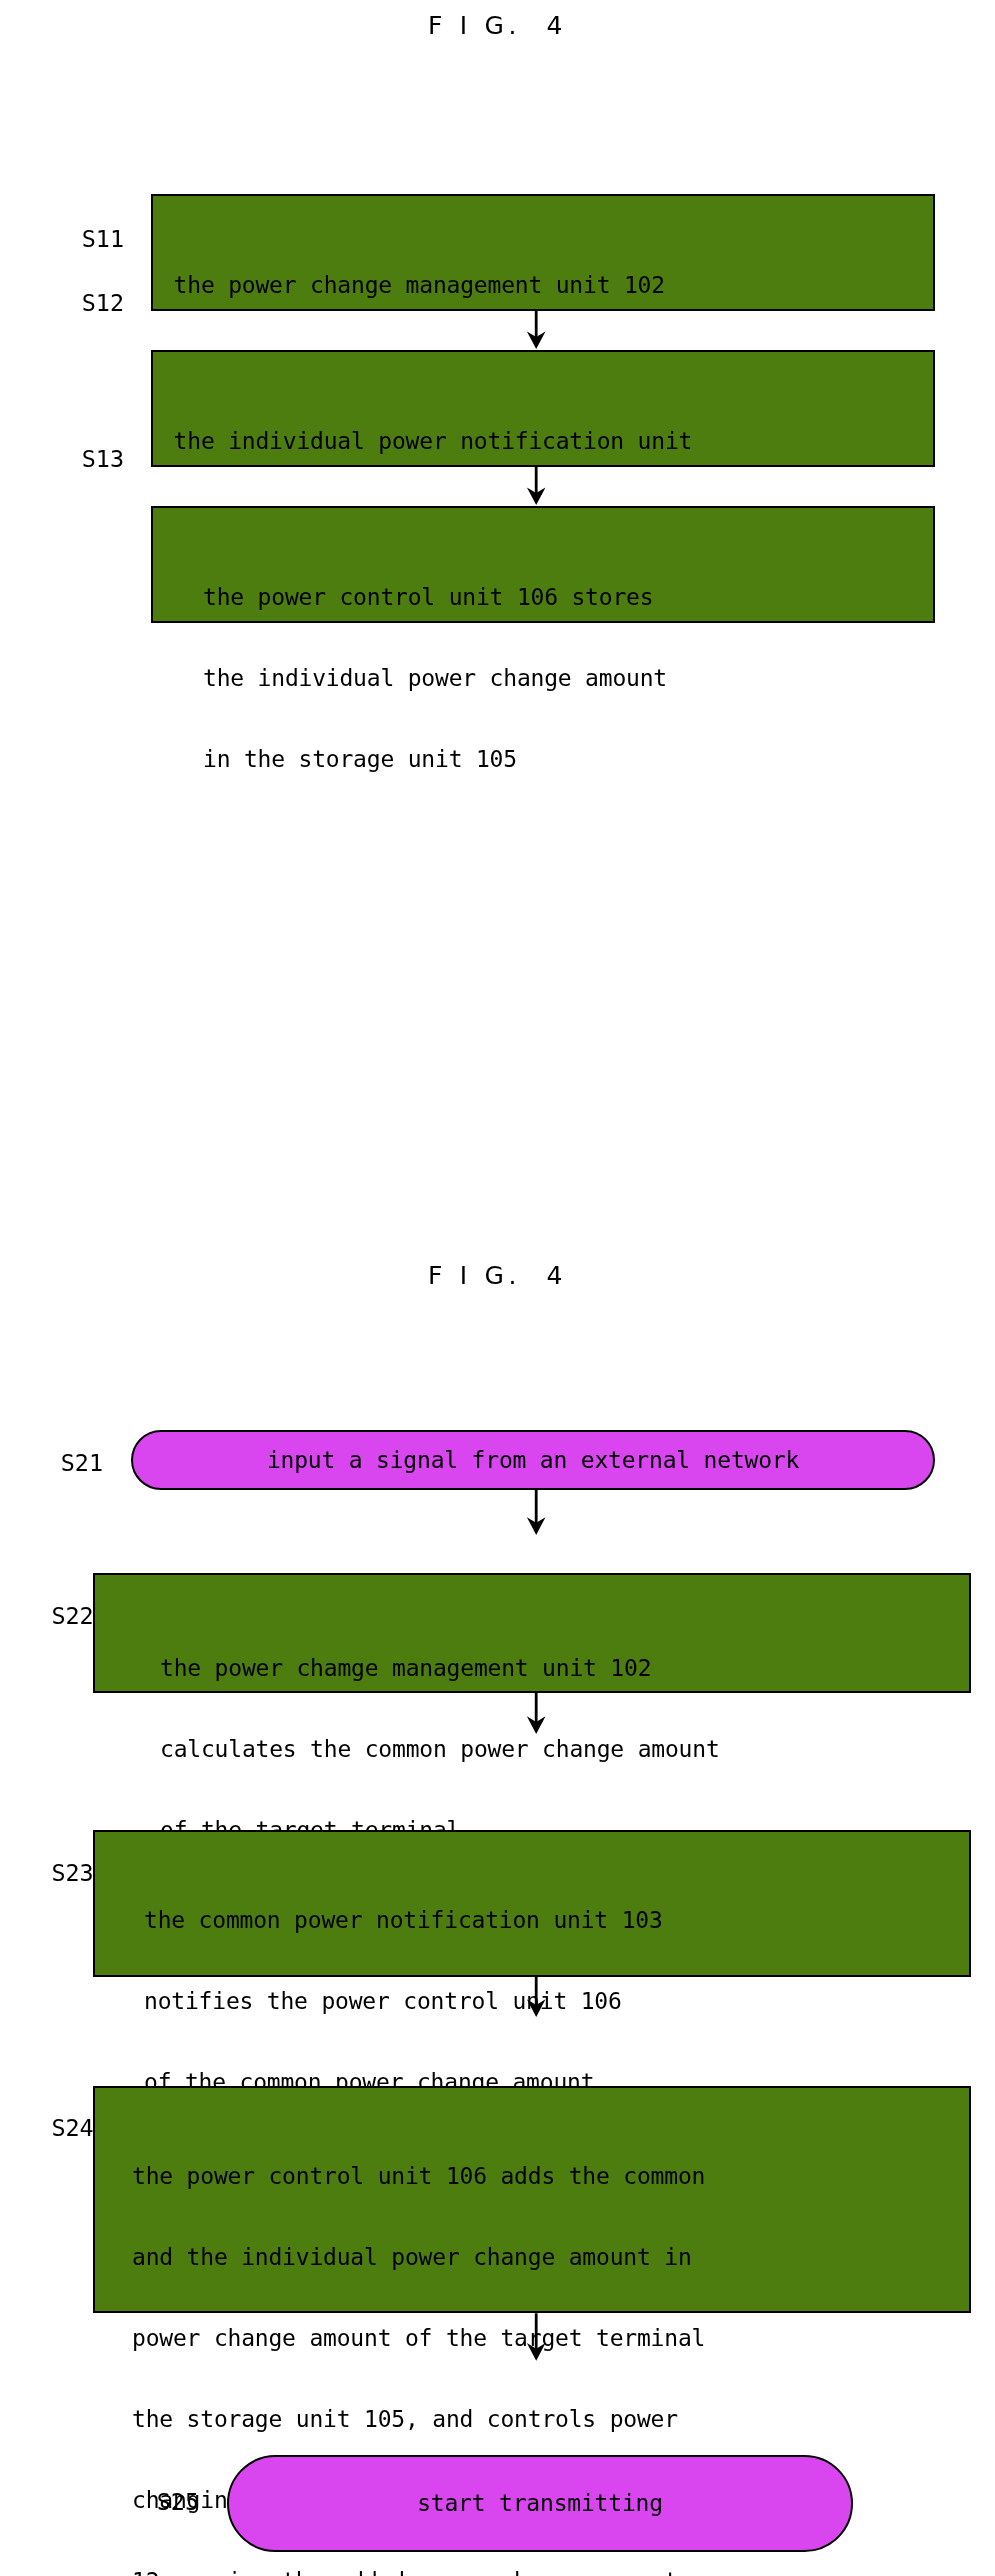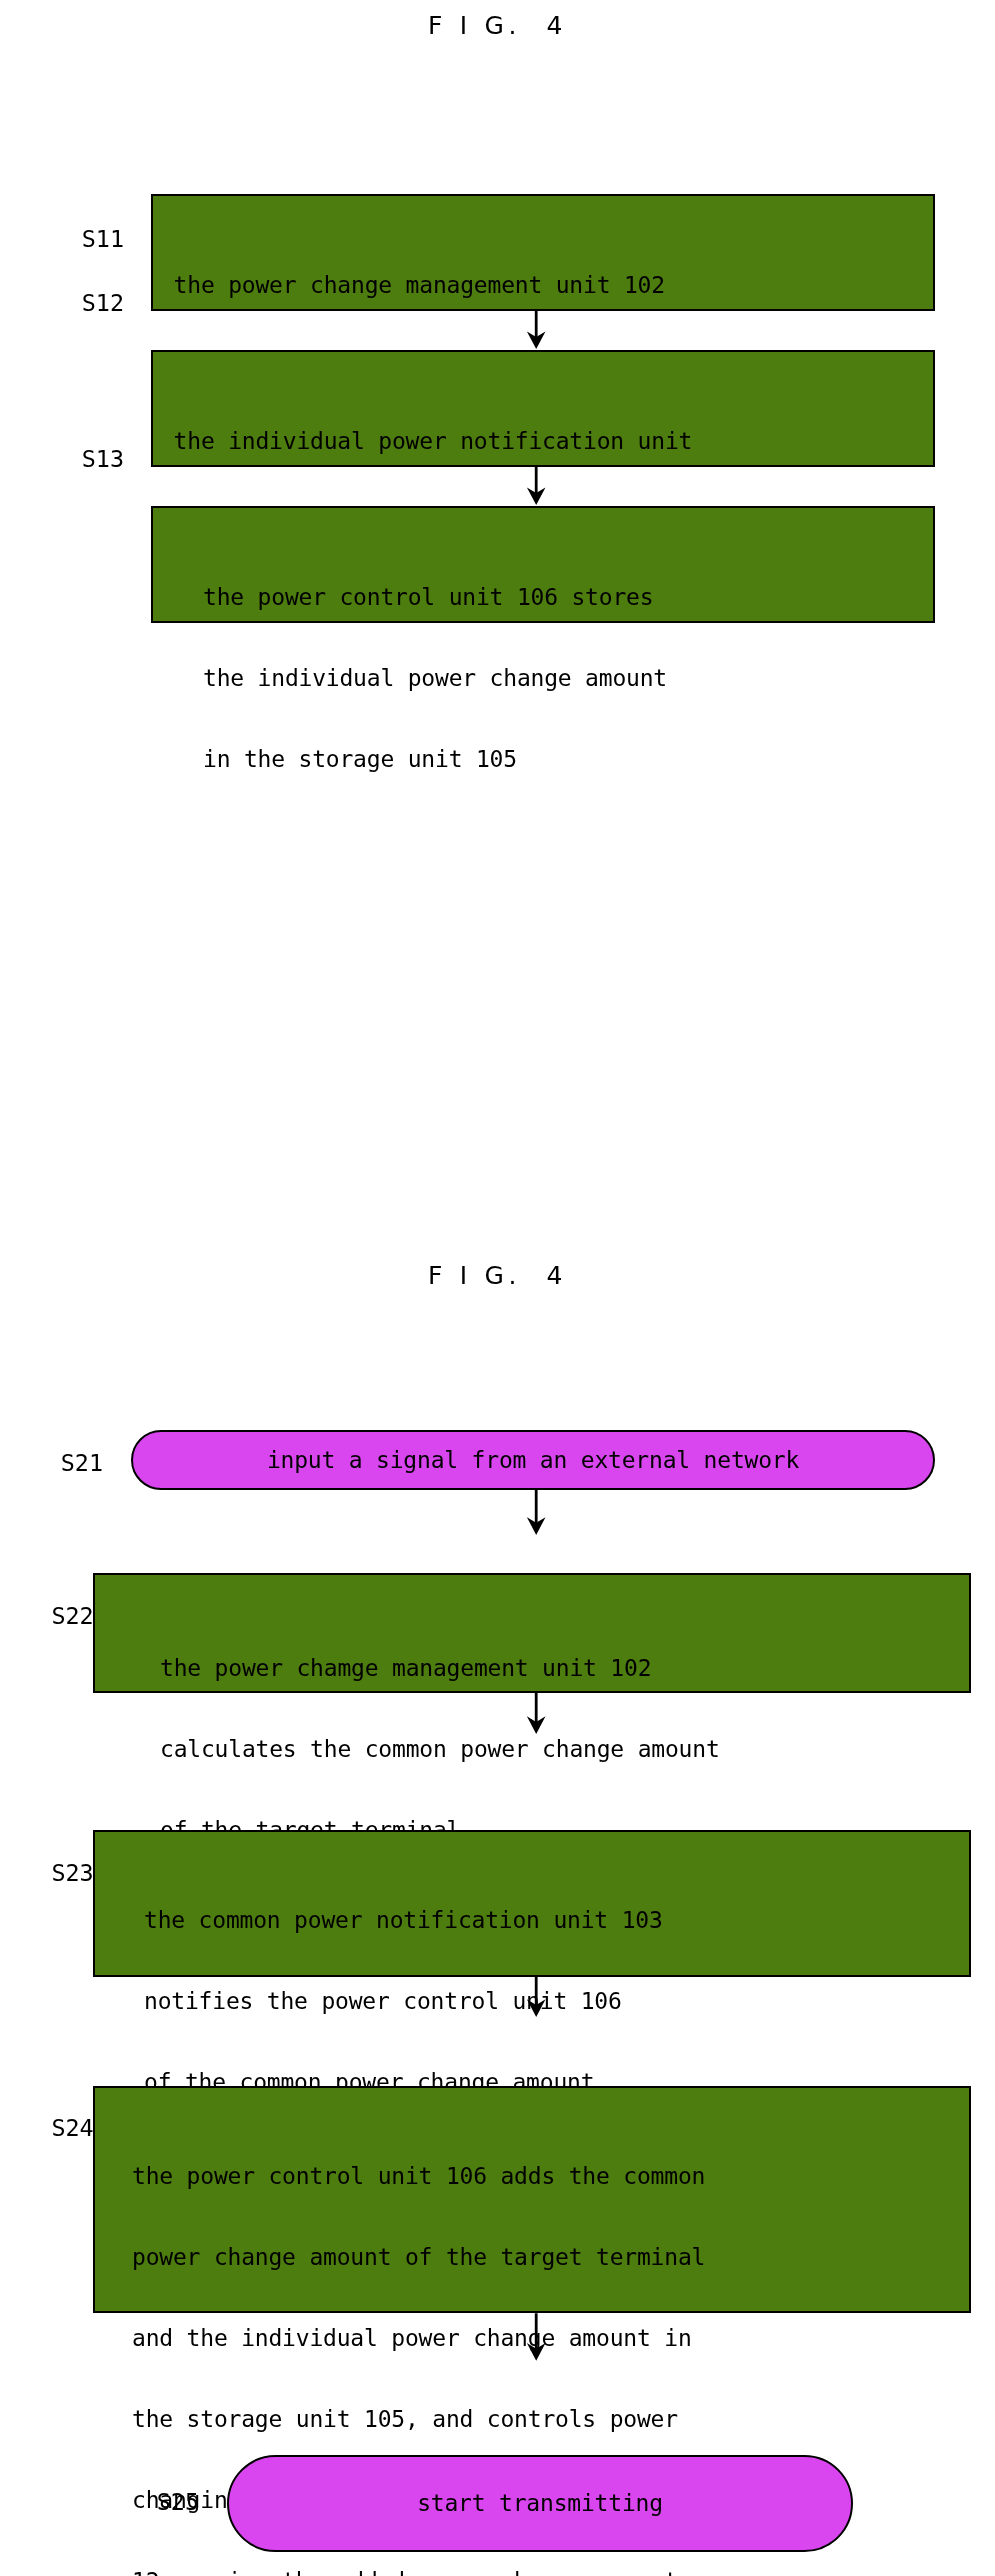--- a/index.html
+++ b/index.html
@@ -176,22 +176,22 @@
     <svg width="22.4" height="41" viewBox="0 0 24 44">
       <line x1="12" y1="0" x2="12" y2="32" stroke="#000" stroke-width="3"></line>
       <polygon points="12,43 2,24 12,30 22,24" fill="#000"></polygon>
     </svg>
   </div>
 
   <div class="step-label" style="left:18.7px; top:2117px; width:75px;">S24</div>
   <div class="box" id="box-s24" style="left:93px; top:2086px; width:878px; height:227px;">
     <div class="box-text" style="position:absolute; left:37px; top:20.6px;">
       <span class="line">the power control unit 106 adds the common</span>
+      <span class="line">and the individual power change amount in</span>
       <span class="line">power change amount of the target terminal</span>
-      <span class="line">and the individual power change amount in</span>
       <span class="line">the storage unit 105, and controls power</span>
       <span class="line">changing by the power change units 12-1 to</span>
       <span class="line">12-n using the added power change amount</span>
     </div>
   </div>
 
   <div class="connector" style="left:525px; top:2313px;">
     <svg width="22.4" height="49" viewBox="0 0 24 52">
       <line x1="12" y1="0" x2="12" y2="40" stroke="#000" stroke-width="3"></line>
       <polygon points="12,51 2,32 12,38 22,32" fill="#000"></polygon>

